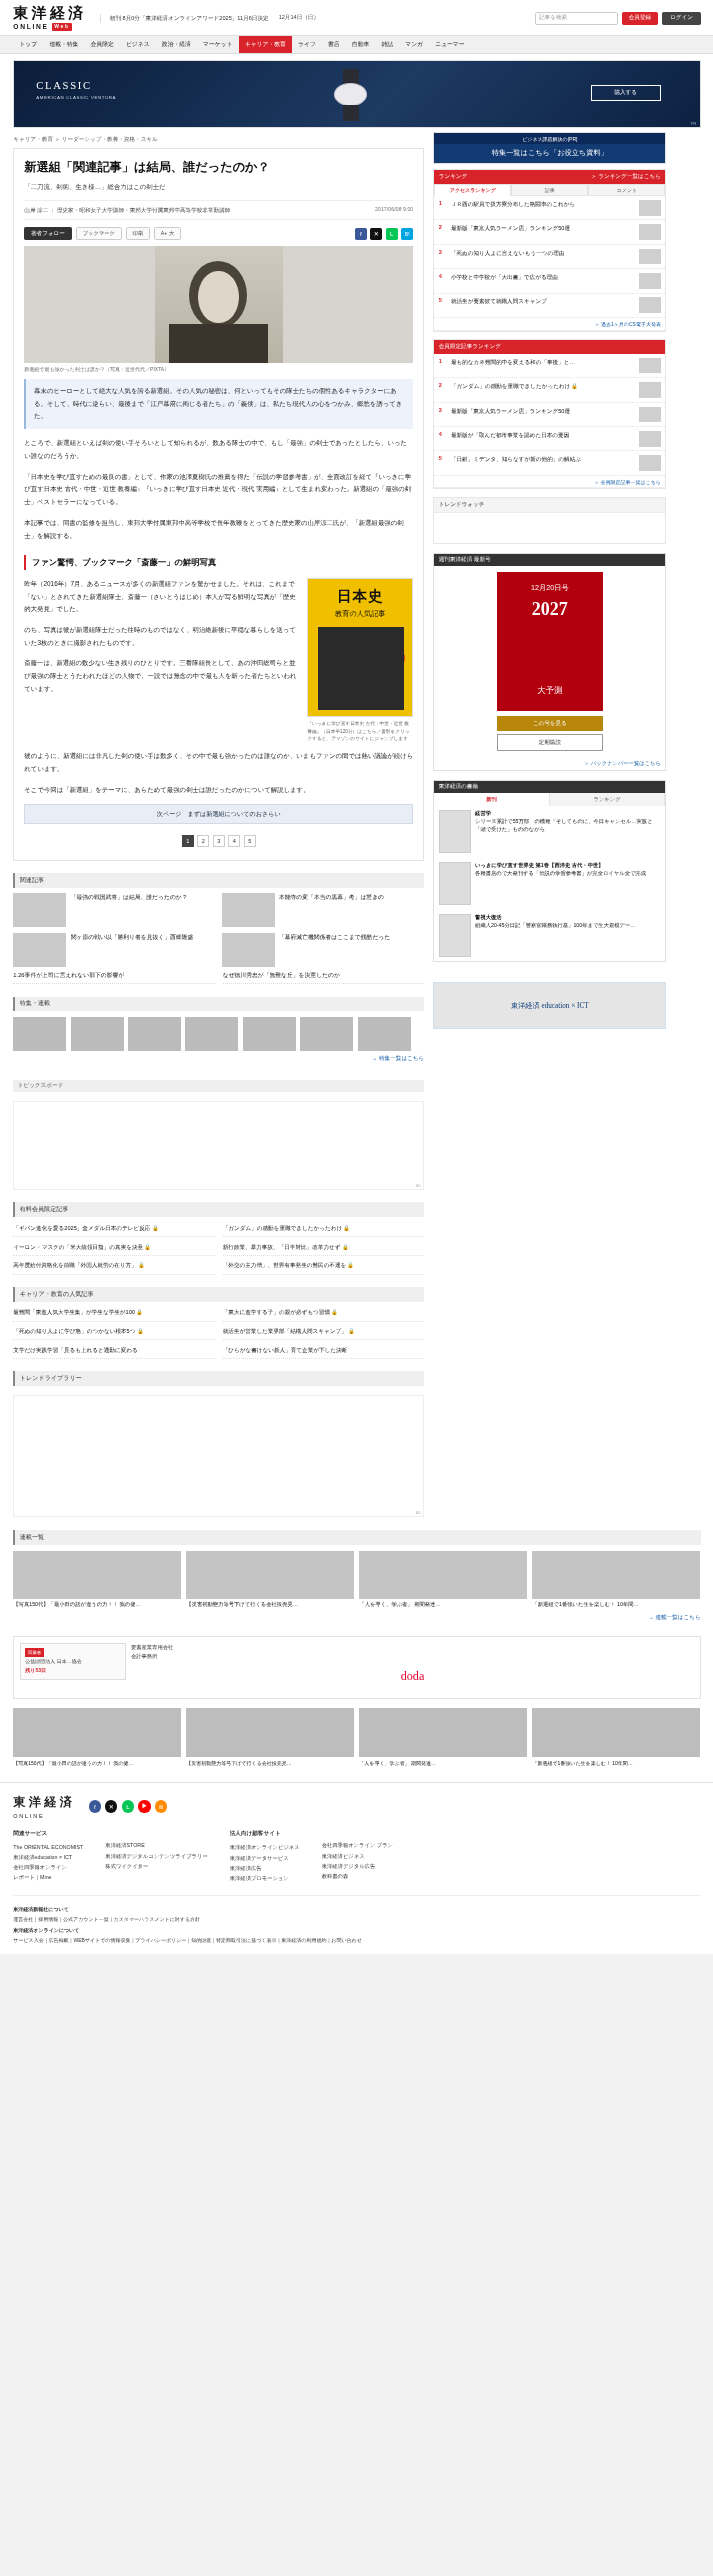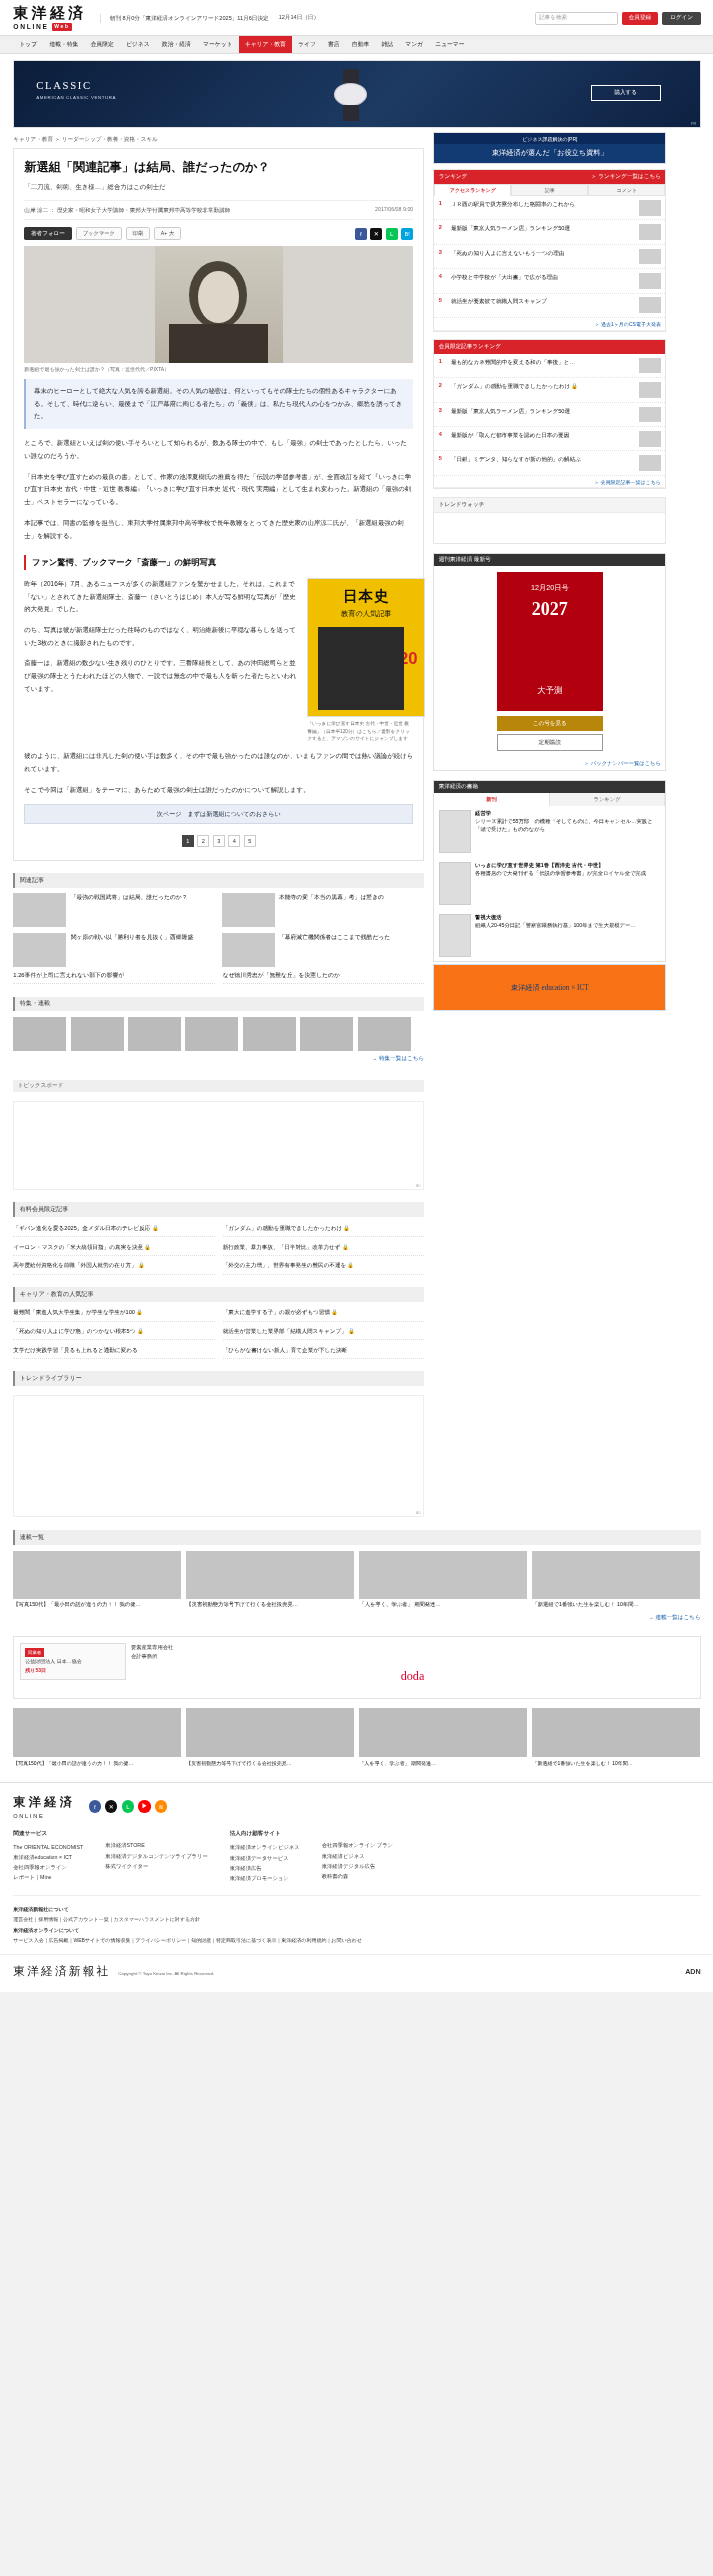--- a/index.html
+++ b/index.html
@@ -71,21 +71,21 @@
   .portrait .body { position:absolute; left:14.5px; top:78px; width:99px; height:39px; background:#3a342c;}
   .caption { font-size:5px; color:#666; padding:2.8px 0 6.7px 0; }
 
   .lead { background:#eef3fb; border-left:2.2px solid #9bb7de; padding:6.7px 7.8px; font-size:6.4px; line-height:1.95; color:#222; }
   .body-p { font-size:6.4px; line-height:2.0; margin:7.8px 0; color:#222; }
 
   .h2 { font-size:8.3px; font-weight:700; border-left:2.8px solid #d8232a; padding:2.2px 0 2.2px 5.6px; margin:12.2px 0 7.8px 0; color:#111;}
   .twocol { display:flex; gap:9px; }
   .twocol .txt { flex:1; font-size:6.4px; line-height:2.0;}
   .bookimg { width:106px; }
-  .bookcover { width:118px; height:139px; background:#f0c000; position:relative; border:0.6px solid #ddd; overflow:hidden;}
+  .bookcover { width:106px; height:139px; background:#f0c000; position:relative; border:0.6px solid #ddd; overflow:hidden;}
   .bookcover .ttl { position:absolute; top:7.8px; left:0; right:0; text-align:center; font-family:"Liberation Serif",serif; font-size:14.5px; color:#111; font-weight:700; letter-spacing:1.1px;}
   .bookcover .ttl2 { position:absolute; top:30px; left:0; right:0; text-align:center; font-size:7.2px; color:#111;}
   .bookcover .photo { position:absolute; left:10px; bottom:5.6px; width:86px; height:83px; background:#2a2a2a;}
   .bookcover .num { position:absolute; right:6.7px; bottom:47px; font-size:16.7px; color:#d8232a; font-weight:700;}
   .bookcap { font-size:4.7px; color:#666; line-height:1.6; margin-top:3.3px;}
 
   .pagenav { display:flex; justify-content:center; gap:3.3px; margin:11px 0 3.3px 0;}
   .pagenav .pg { width:12.2px; height:12.2px; border:0.6px solid #ccc; display:flex; align-items:center; justify-content:center; font-size:5.6px; color:#333;}
   .pagenav .pg.active { background:#444; color:#fff; border-color:#444;}
   .nextbar { background:#e9eef6; border:0.6px solid #cfd9e8; text-align:center; font-size:6.1px; padding:4.4px; margin-top:7.8px; color:#123;}
@@ -139,21 +139,21 @@
   .mag-link { font-size:5.3px; color:#0b57a4; text-align:right; padding:3.3px 4.4px;}
 
   .newbooks { margin-top:9px; border:0.6px solid #e0e0e0;}
   .nb-tabs { display:flex; }
   .nb-tabs div { flex:1; font-size:5.3px; text-align:center; padding:2.8px 0; background:#f3f3f3; border-right:0.6px solid #e4e4e4; color:#555;}
   .nb-tabs div.active { background:#fff; color:#d8232a; font-weight:700;}
   .nb-row { display:flex; gap:4.4px; padding:4.4px;}
   .nb-c { width:32px; height:43px; background:#ddd; flex:none; border:0.6px solid #ccc;}
   .nb-tx { font-size:5.3px; line-height:1.5; color:#111;}
 
-  .edu-ad { margin-top:2px; height:47px; background:#f97316; border:0.6px solid #cfe0f3; display:flex; align-items:center; justify-content:center; font-size:7.2px; color:#0b3c7a; font-family:"Liberation Serif",serif;}
+  .edu-ad { margin-top:20px; height:47px; background:#e5e5e5; border:0.6px solid #cfe0f3; display:flex; align-items:center; justify-content:center; font-size:7.2px; color:#0b3c7a; font-family:"Liberation Serif",serif;}
 
   
   .wide { padding:0 13.3px; }
   .series-h { font-size:6.1px; background:#efefef; border-left:2.2px solid #888; padding:2.8px 4.4px; color:#333; margin-top:13.3px;}
   .series-grid { display:flex; gap:5.6px; margin-top:5.6px;}
   .series-grid .c { width:calc(25% - 4.4px);}
   .series-grid .img { width:100%; height:48px; background:#c4c4c4;}
   .series-grid .cap { font-size:5.3px; line-height:1.5; margin-top:2.8px; color:#111;}
 
   .promo-box { margin-top:10px; border:0.6px solid #e3e3e3; padding:5.6px; display:flex; gap:5px;}
@@ -381,21 +381,21 @@
         <div class="mod-h">トレンドライブラリー</div>
         <div class="adslot" style="height:122px">
             <span class="lbl">AD</span>
           </div>
       </div>
     </div>
 
     <div class="side">
       <div class="side-ad">
         <div class="top">ビジネス課題解決の[PR]</div>
-        <div class="ttl">東洋経済が選んだ「お役立ち資料」</div>
+        <div class="ttl">特集一覧はこちら「お役立ち資料」</div>
       </div>
 
       <div class="side-blk" style="margin-top:5.6px">
         <div class="rank-head">
           <span>ランキング</span>
           <span>＞ ランキング一覧はこちら</span>
         </div>
         <div class="rank-tabs">
           <div class="active">アクセスランキング</div>
           <div>記事</div>
@@ -616,22 +616,15 @@
     </div>
 
     <div class="f-links">
       <div class="hd">東洋経済新報社について</div>
       <div>運営会社｜採用情報｜公式アカウント一覧｜カスタマーハラスメントに対する方針</div>
       <div class="hd">東洋経済オンラインについて</div>
       <div>サービス入会｜広告掲載｜WEBサイトでの情報収集｜プライバシーポリシー｜知的財産｜特定商取引法に基づく表示｜東洋経済の利用規約｜お問い合わせ</div>
     </div>
   </div>
 
-  <div class="f-bottom">
-    <div style="display:flex; align-items:baseline; gap:7.8px;">
-      <div style="font-family:'Liberation Serif',serif; font-size:11.7px; letter-spacing:2.2px;">東洋経済新報社</div>
-      <div class="cp">Copyright © Toyo Keizai Inc. All Rights Reserved.</div>
-    </div>
-    <div style="font-size:7.2px; font-weight:700; color:#333;">ADN</div>
-  </div>
 
 </div>
 
 
 </body></html>

